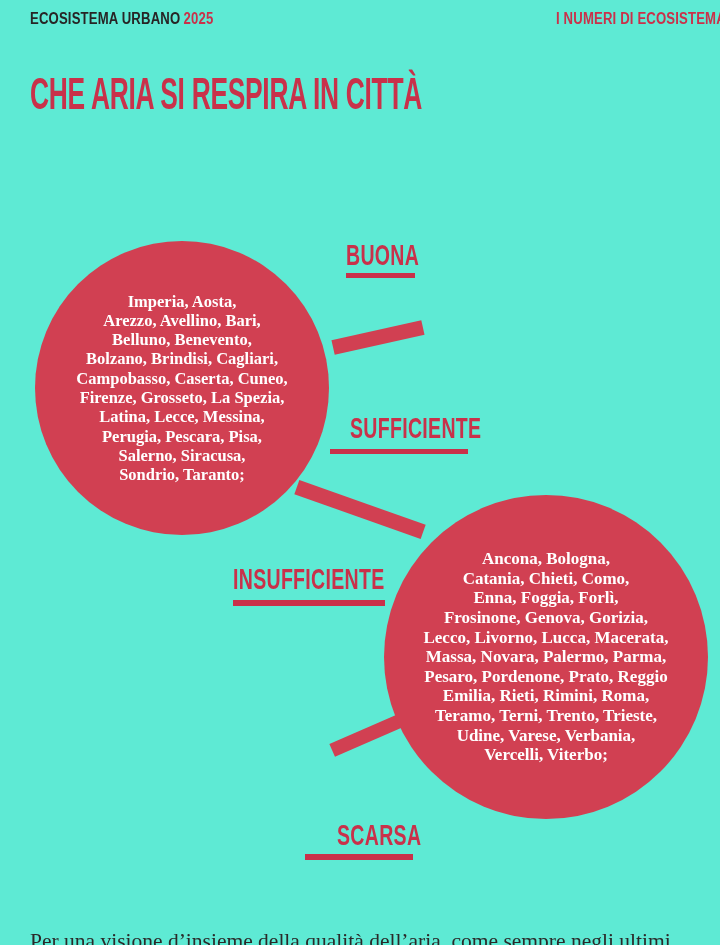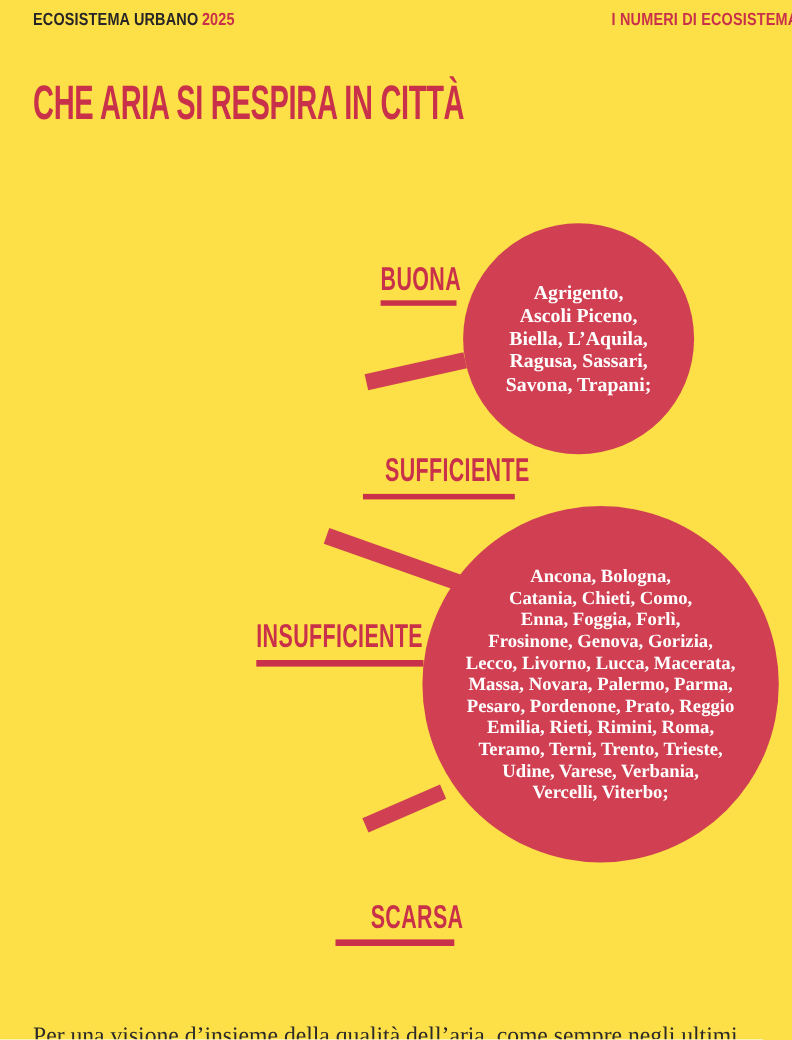--- a/index.html
+++ b/index.html
@@ -5,21 +5,21 @@
   :root{
     --circle-red:#d14052;
     --label-red:#c9314a;
     --ink:#272525;
   }
   *{margin:0;padding:0;box-sizing:border-box;}
   html,body{background:#ffffff;}
   .page{
     position:relative;
     width:720px;height:945px;
-    background:#fde047;
+    background:#5eead4;
     overflow:hidden;
     font-family:"Liberation Sans",sans-serif;
   }
   
   .brand{
     position:absolute;left:30px;top:11px;
     font-weight:700;font-size:16px;line-height:1;
     letter-spacing:.2px;color:var(--ink);
     transform:scaleX(.82);transform-origin:left top;
     white-space:nowrap;
@@ -59,21 +59,21 @@
   .circle{
     position:absolute;border-radius:50%;
     background:var(--circle-red);color:#ffffff;
     display:flex;align-items:center;justify-content:center;
     text-align:center;
     font-family:"Liberation Serif",serif;font-weight:700;
     white-space:pre-line;
   }
   .c-buona{left:421px;top:203px;width:210px;height:210px;font-size:18px;line-height:20.8px;}
   .c-suff{left:35px;top:241px;width:294px;height:294px;font-size:16.5px;line-height:19.3px;}
-  .c-insuff{left:384px;top:460px;width:324px;height:324px;font-size:17px;line-height:19.6px;}
+  .c-insuff{left:384px;top:495px;width:324px;height:324px;font-size:17px;line-height:19.6px;}
   .c-scarsa{left:38px;top:613px;width:300px;height:300px;font-size:17px;line-height:19.6px;}
   
   .connector{position:absolute;background:var(--circle-red);}
   .conn-1{left:332px;top:330px;width:92px;height:15px;transform:rotate(-12.5deg);}
   .conn-2{left:293px;top:502px;width:134px;height:15px;transform:rotate(19.5deg);}
   .conn-3{left:329px;top:728px;width:77px;height:14px;transform:rotate(-23.5deg);}
   
   .footer{
     position:absolute;left:30px;top:927px;
     font-family:"Liberation Serif",serif;
@@ -102,25 +102,30 @@
 
   <div class="cat-label" style="left:350px;top:413px;">SUFFICIENTE</div>
   <div class="underline" style="left:330px;top:449px;width:138px;"></div>
 
   <div class="cat-label" style="left:233px;top:564px;">INSUFFICIENTE</div>
   <div class="underline" style="left:233px;top:600px;width:152px;height:6px;"></div>
 
   <div class="cat-label" style="left:337px;top:820px;">SCARSA</div>
   <div class="underline" style="left:305px;top:854px;width:108px;height:6px;"></div>
 
-  <div class="circle c-buona">Agrigento,
-Ascoli Piceno,
-Biella, L’Aquila,
-Ragusa, Sassari,
-Savona, Trapani;</div>
+  <div class="circle c-suff">Imperia, Aosta,
+Arezzo, Avellino, Bari,
+Belluno, Benevento,
+Bolzano, Brindisi, Cagliari,
+Campobasso, Caserta, Cuneo,
+Firenze, Grosseto, La Spezia,
+Latina, Lecce, Messina,
+Perugia, Pescara, Pisa,
+Salerno, Siracusa,
+Sondrio, Taranto;</div>
   <div class="circle c-insuff">Ancona, Bologna,
 Catania, Chieti, Como,
 Enna, Foggia, Forlì,
 Frosinone, Genova, Gorizia,
 Lecco, Livorno, Lucca, Macerata,
 Massa, Novara, Palermo, Parma,
 Pesaro, Pordenone, Prato, Reggio
 Emilia, Rieti, Rimini, Roma,
 Teramo, Terni, Trento, Trieste,
 Udine, Varese, Verbania,

